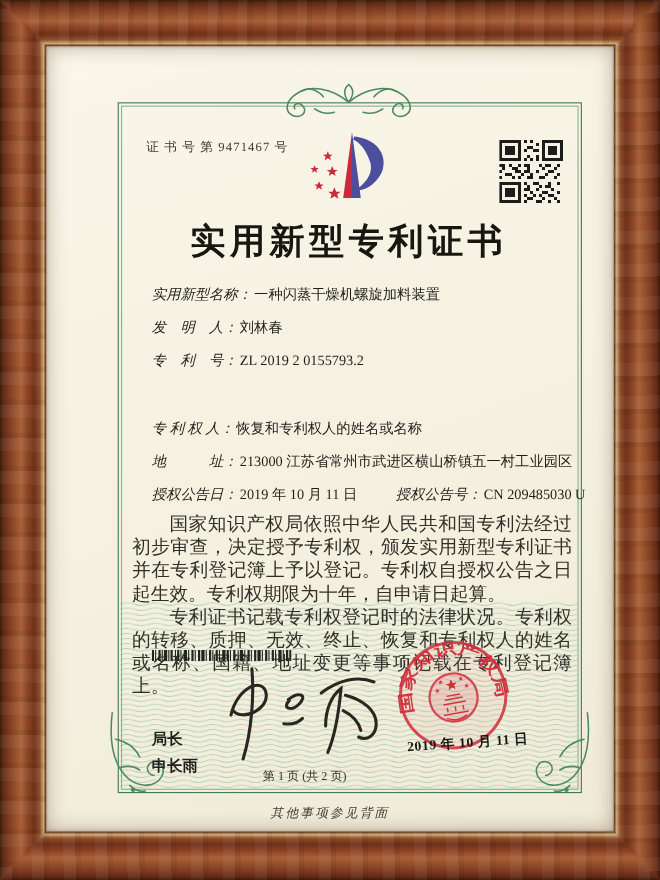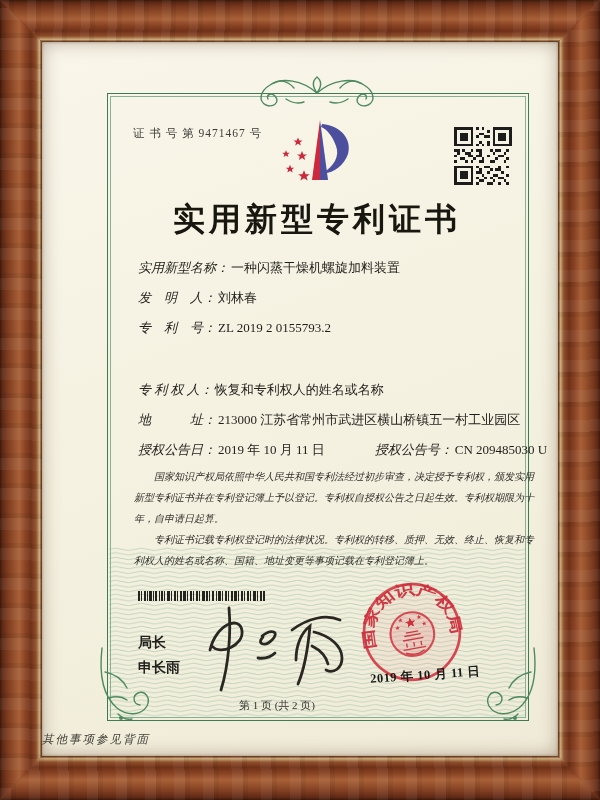--- a/index.html
+++ b/index.html
@@ -35,30 +35,30 @@
   
   .cert-border{position:absolute;left:65px;top:51px;width:420px;height:626px;
     border:1px solid #3e7b54;pointer-events:none;}
   .cert-border::before{content:"";position:absolute;inset:2px;border:1px solid #84b294;}
   
   .cert-no{left:80px;top:84px;font-size:11.5px;letter-spacing:1px;color:#3a3a36;margin-left:11px;}
   .title{left:65px;top:156px;width:420px;text-align:center;font-size:32px;font-weight:bold;
          letter-spacing:4px;color:#17160f;}
   .frow{left:96px;font-size:13px;color:#1f1e1a;font-weight:500;white-space:nowrap;}
   .frow .lbl{margin-right:2px;font-style:italic;}
-  .grant2{margin-left:50px;}
-  .bodytext{left:78px;top:424px;width:400px;font-size:10px;line-height:21px;color:#30302a;
-            font-style:italic;text-align:justify;margin-left:14px;}
+  .grant2{margin-left:35px;}
+  .bodytext{left:78px;top:424px;width:400px;font-size:17px;line-height:21px;color:#30302a;
+            text-align:justify;}
   .bodytext p{margin:0;text-indent:2em;}
-  .signer{left:96px;top:588px;font-family:"Liberation Sans","DejaVu Sans",sans-serif;
+  .signer{left:96px;top:617px;font-family:"Liberation Sans","DejaVu Sans",sans-serif;
           font-weight:bold;font-size:14px;line-height:25px;color:#22211d;}
   .seal-date{left:328px;top:624px;width:140px;font-size:12.5px;font-weight:bold;color:#181816;
              transform:rotate(-4deg);letter-spacing:.5px;}
   .page-no{left:65px;top:656px;width:340px;text-align:center;font-size:11px;color:#35342e;}
-  .back-note{left:0;top:690px;width:516px;font-size:11.5px;font-style:italic;
+  .back-note{left:0;top:690px;width:516px;text-align:center;font-size:11.5px;font-style:italic;
              color:#413f37;letter-spacing:2px;}
   svg{display:block;}
 </style>
 </head>
 <body>
 
 <div class="scene">
 
   <div class="wood wood-top"></div>
   <div class="wood wood-bottom"></div>

